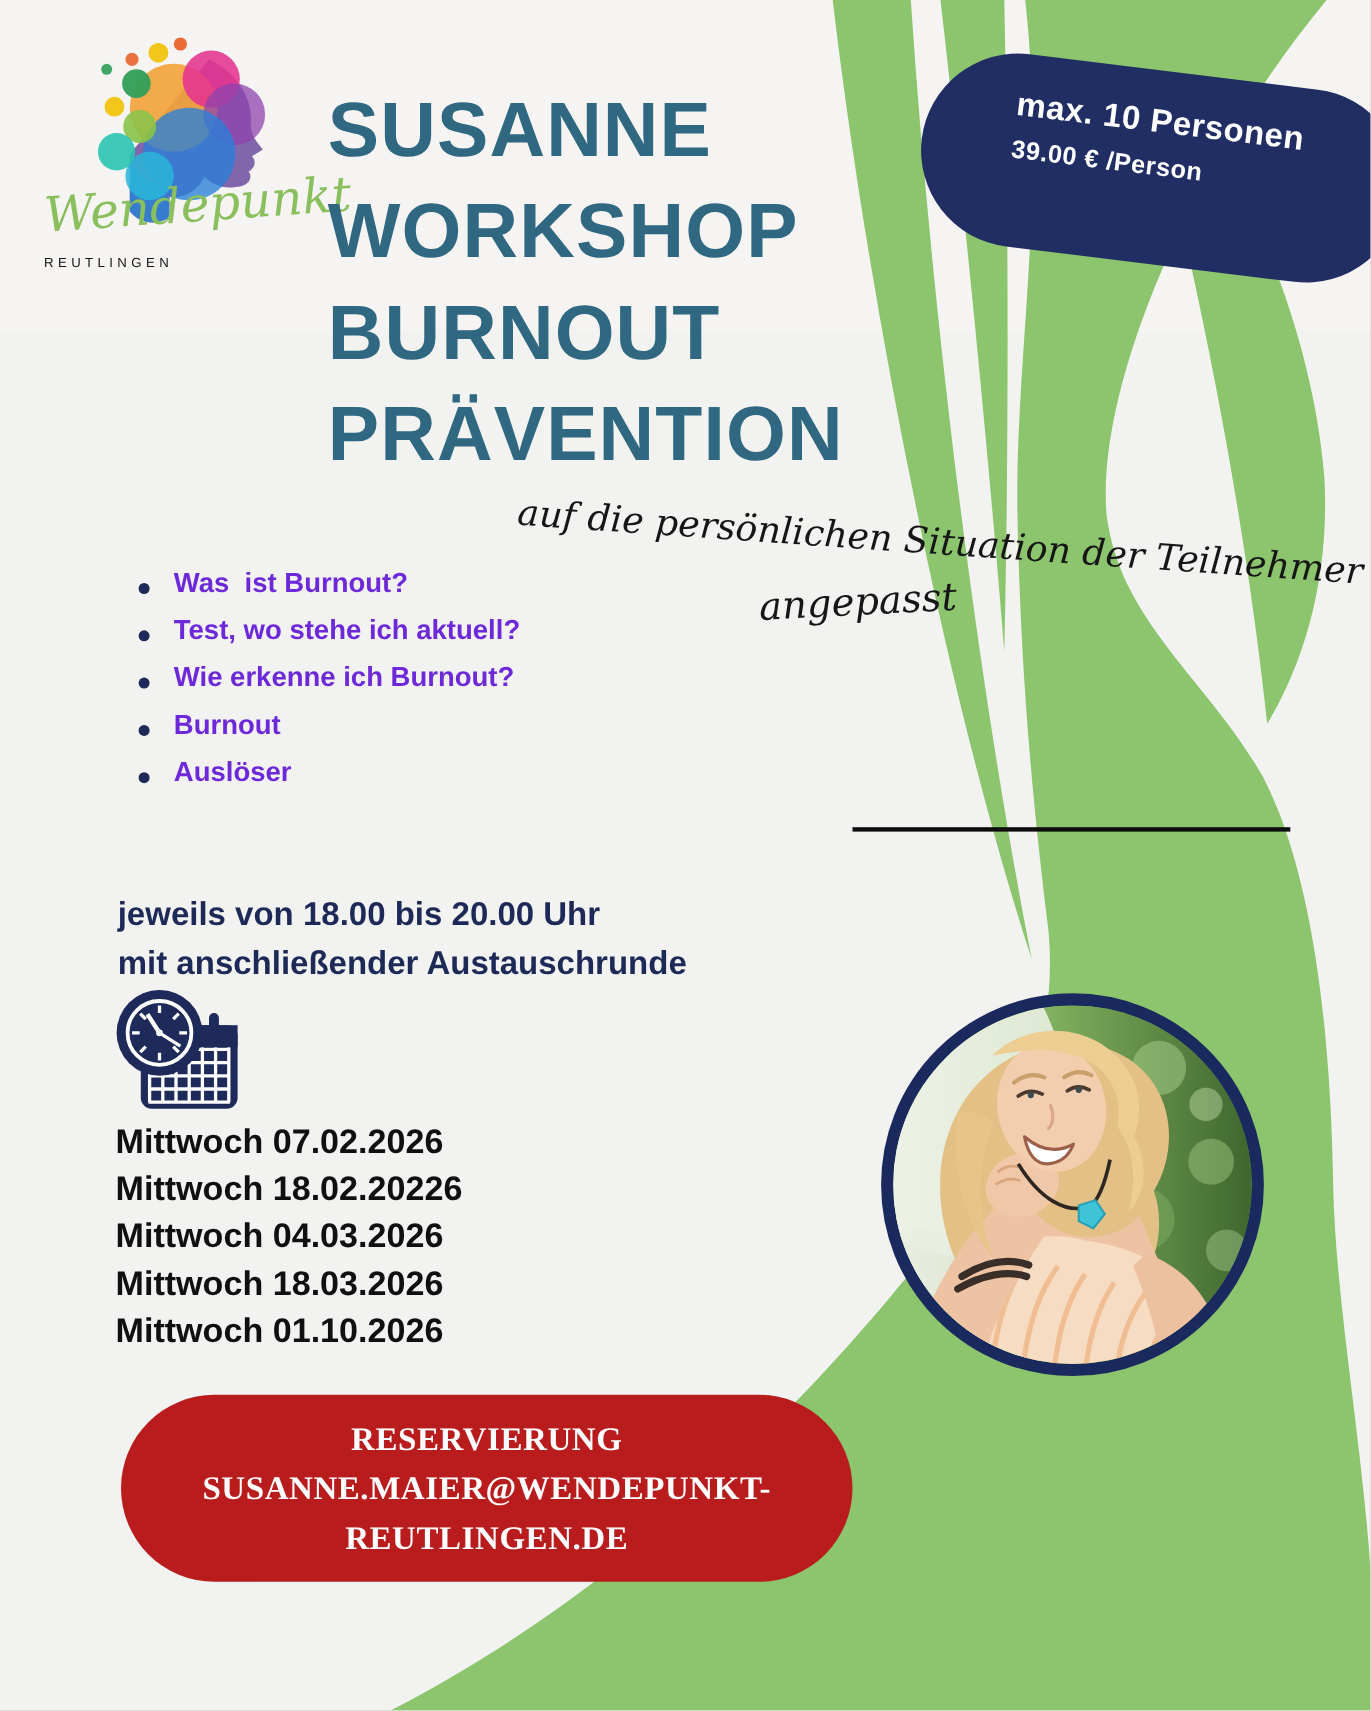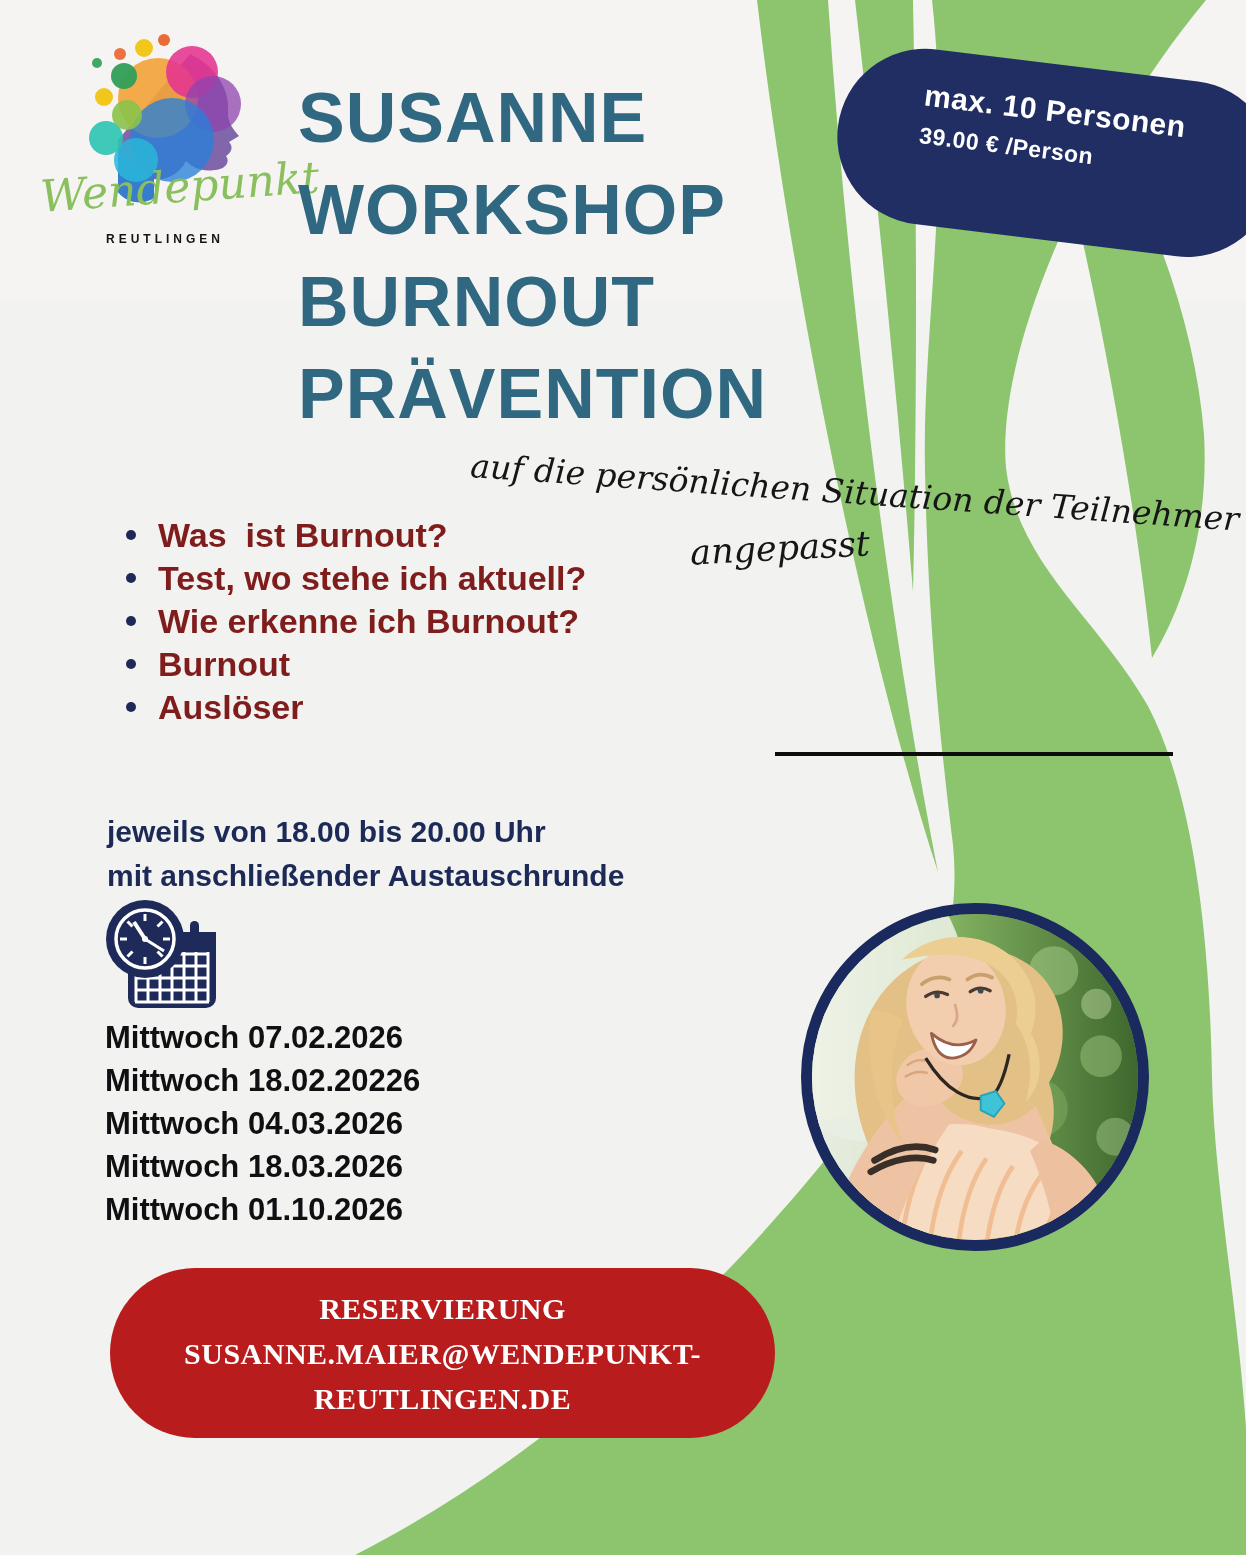--- a/index.html
+++ b/index.html
@@ -24,22 +24,22 @@
   .badge .l2{font-size:23px;font-weight:700;margin-top:10px;letter-spacing:.5px;}
 
   
   .logo{position:absolute;left:40px;top:20px;width:240px;height:240px;}
   .logo-script{
     position:absolute;left:0px;top:142px;width:250px;text-align:center;
     font-family:"DejaVu Serif", serif;font-style:italic;
     font-size:44px;color:#8abf5e;transform:rotate(-4deg);
   }
   .logo-city{
-    position:absolute;left:0px;top:212px;width:250px;text-align:center;
-    font-size:12px;font-weight:700;letter-spacing:4px;color:#141414;
+    position:absolute;left:0px;top:212px;width:250px;text-align:left;
+    font-size:12px;font-weight:400;letter-spacing:4px;color:#141414;
   }
 
   
   .title{
     position:absolute;left:298px;top:72px;width:560px;
     font-size:70px;line-height:92px;font-weight:800;
     color:#2f6880;letter-spacing:1px;
   }
   .title div{white-space:nowrap;}
 
@@ -57,21 +57,21 @@
   }
 
   
   .bullets{position:absolute;left:126px;top:516px;}
   .bullet-row{display:flex;align-items:flex-start;height:43px;}
   .bullet-dot{
     width:10px;height:10px;border-radius:50%;background:#1d2a57;
     margin:14px 22px 0 0;flex:0 0 auto;
   }
   .bullet-label{
-    font-size:34px;font-weight:800;color:#7f1d1d;white-space:pre-wrap;
+    font-size:25px;font-weight:800;color:#6d28d9;white-space:pre-wrap;
   }
 
   
   .schedule{
     position:absolute;left:107px;top:780px;
     font-size:30px;line-height:44px;font-weight:800;color:#1d2a57;margin-top:30px;
   }
 
   
   .rule{position:absolute;left:775px;top:752px;width:398px;height:4px;background:#0d0d0d;}

